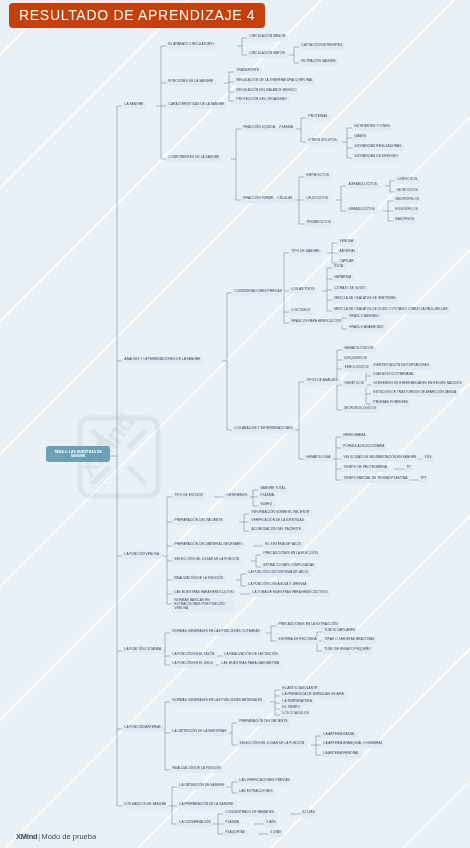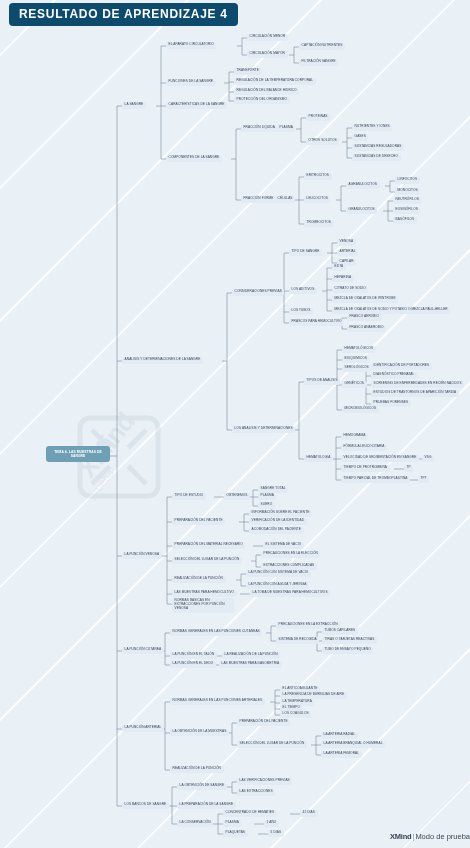--- a/index.html
+++ b/index.html
@@ -43,26 +43,26 @@
     letter-spacing: -1px;
     white-space: nowrap;
   }
   #wm .wmsub {
     position:absolute; left: 24px; top: 78px;
     transform: rotate(-52deg);
     font-size: 11px; color: #8fa6b6; white-space: nowrap;
   }
   #header-badge {
     position: absolute; left: 9px; top: 3px;
-    background: #0c4a6e;
+    background: #c2410c;
     color: #ffffff;
     border-radius: 4px;
     padding: 4px 10px 5px 10px;
-    font-size: 12px;
-    font-weight: bold;
+    font-size: 14px;
+    font-weight: normal;
     letter-spacing: .7px;
     white-space: nowrap;
   }
   svg#links {
     position: absolute; left: 0; top: 0;
     width: 470px; height: 848px;
     pointer-events: none;
   }
   .node {
     position: absolute;
@@ -83,22 +83,22 @@
     font-size: 3.3px;
     font-weight: bold;
     text-align: center;
     border-radius: 3px;
     padding: 4px 3px;
     white-space: normal;
     letter-spacing: .1px;
   }
   #footer {
     position: absolute;
-    left: 8px; right: 0; bottom: 7px;
-    text-align: right;
+    left: 16px; right: 0; bottom: 7px;
+    text-align: left;
     font-size: 7.5px;
     color: #3a4656;
   }
   #footer .brand { font-weight: bold; letter-spacing: -.2px; }
   #footer .sep { color: #8b96a4; margin: 0 1px; }
   #footer .mode { }
 </style>
 </head>
 <body>
 

